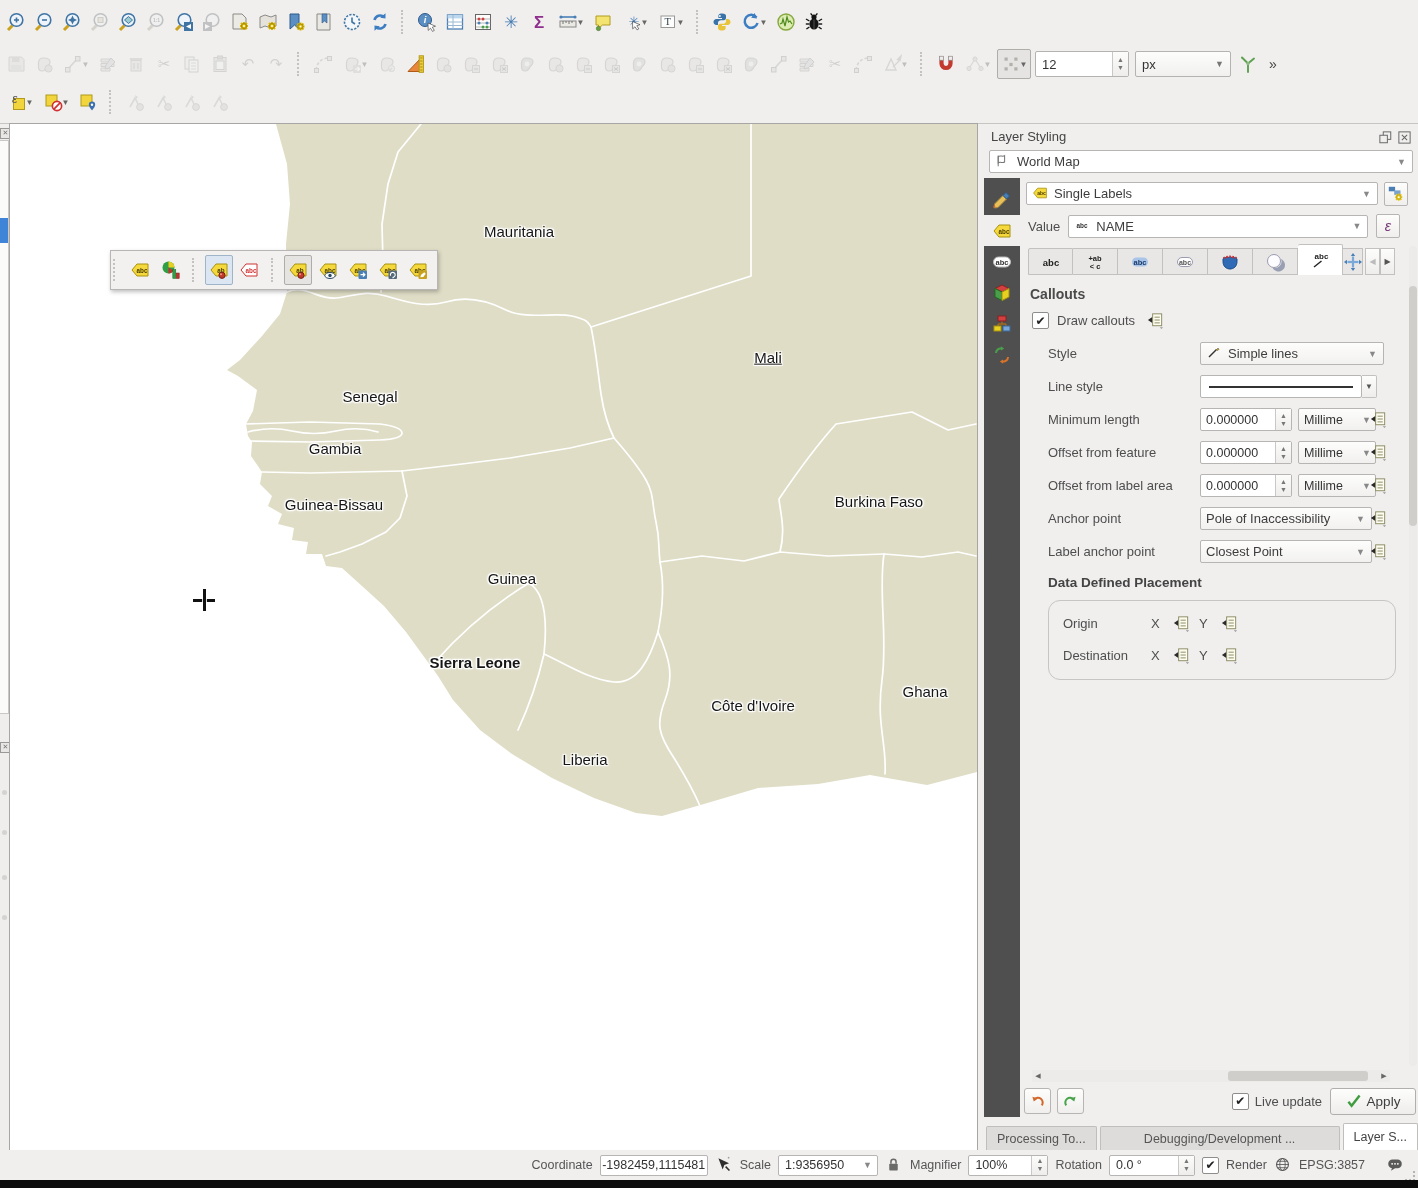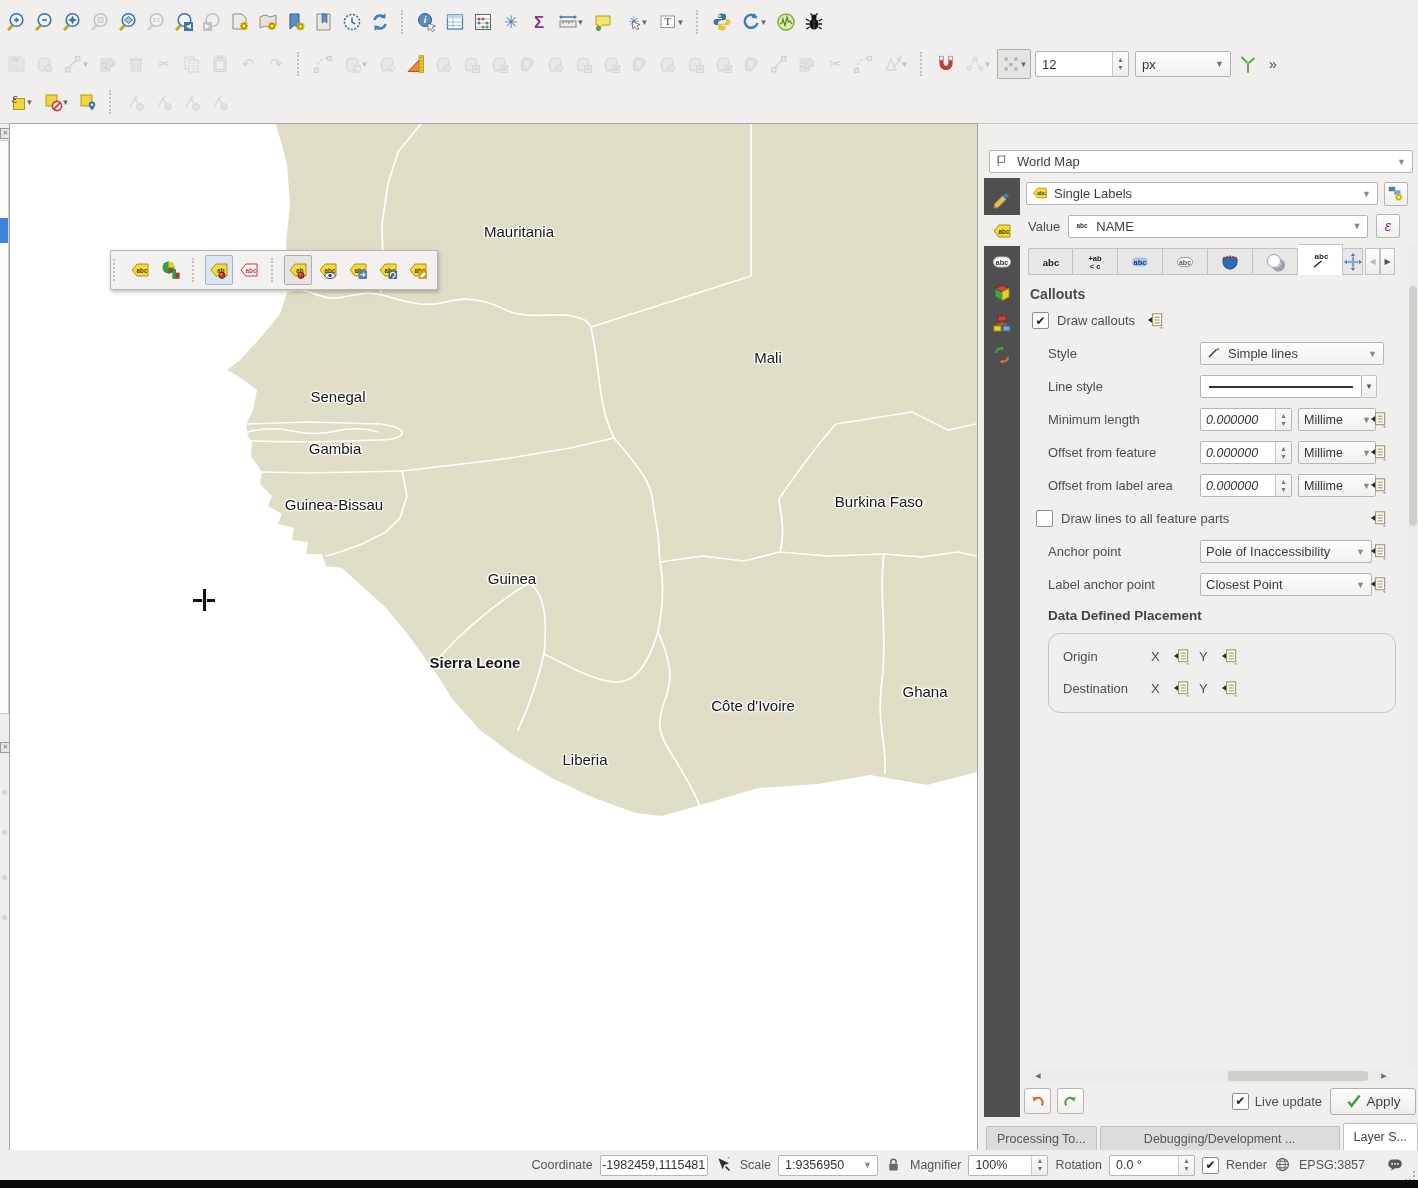--- a/index.html
+++ b/index.html
@@ -65,21 +65,21 @@
   .ftab.partial{width:20px;overflow:hidden;justify-content:flex-start;}
   .fscroll{width:15px;height:27px;background:linear-gradient(#fdfdfc,#eeedec);border:1px solid #c2c1bf;display:flex;align-items:center;justify-content:center;font-size:8px;color:#555;box-sizing:border-box;}
   .fscroll.off{color:#bbb;}
   #panel-content{position:absolute;left:36px;top:152px;width:372px;height:790px;}
   .heading{font-weight:bold;font-size:13.5px;color:#444;}
   #callouts-heading{margin:10px 0 2px 10px;font-size:14px;color:#4a4a4a;}
   .prow{position:relative;display:flex;align-items:center;height:33px;}
   .ind{padding-left:28px;}
   .plabel{width:152px;flex:none;font-size:13px;color:#4e4e4e;}
   .cb{width:15px;height:15px;background:#fff;border:1px solid #8e8d8b;border-radius:2px;flex:none;display:flex;align-items:center;justify-content:center;font-size:12px;color:#222;line-height:1;}
-  .field{display:flex;align-items:center;background:#fff;border:1px solid #b6b5b3;border-radius:2px;height:23px;box-sizing:border-box;font-size:12.5px;color:#333;font-style:italic;}
+  .field{display:flex;align-items:center;background:#fff;border:1px solid #b6b5b3;border-radius:2px;height:23px;box-sizing:border-box;font-size:12.5px;color:#333;}
   .spinfield{width:92px;flex:none;}
   .spinfield .val{flex:1;padding-left:5px;}
   .unitcombo{width:78px;flex:none;margin-left:6px;background:linear-gradient(#fdfdfc,#f1f0ef);border:1px solid #b6b5b3;border-radius:2px;height:23px;box-sizing:border-box;display:flex;align-items:center;padding-left:5px;font-size:12.5px;color:#333;}
   .unitcombo .car{margin-left:auto;margin-right:4px;font-size:9px;color:#888;}
   .ddbtn{position:absolute;right:2px;width:24px;height:22px;border:none;background:transparent;display:flex;align-items:center;justify-content:center;padding:0;}
   .grpbox{margin:4px 0 0 28px;width:348px;border:1px solid #c6c5c3;border-radius:12px;box-sizing:border-box;padding:6px 0 8px 14px;}
   .grow{display:flex;align-items:center;height:32px;gap:6px;}
   .grow .glabel{width:82px;flex:none;}
   .xy{width:12px;flex:none;color:#4e4e4e;}
 
@@ -830,22 +830,22 @@
         <path d="M534,530 C556,540 580,556 604,558 C628,560 640,534 648,508"></path>
         <path d="M648,508 C660,536 664,552 655,576 C646,600 648,610 664,634 C674,650 684,668 690,682"></path>
         <path d="M650,438 L692,432 734,437 770,428 818,432 874,430"></path>
         <path d="M770,428 C776,404 770,388 769,375 C790,344 808,320 826,300 L864,294 902,288 938,306 966,300"></path>
         <path d="M874,430 L912,433 948,428 966,432"></path>
         <path d="M874,430 C868,468 878,512 872,556 C866,600 877,620 875,650"></path>
       </g>
     </svg>
     <div id="map-labels">
         <span class="maplabel" style="left: 509px; top: 108px;">Mauritania</span>
-        <span class="maplabel" style="left: 758px; top: 234px;">Mali</span>
-        <span class="maplabel" style="left: 328px; top: 273px;">Senegal</span>
+        <span class="maplabel" style="left: 758px; top: 234px; text-decoration: underline;">Mali</span>
+        <span class="maplabel" style="left: 360px; top: 273px;">Senegal</span>
         <span class="maplabel" style="left: 325px; top: 325px; text-align: center;">Gambia</span>
         <span class="maplabel" style="left: 324px; top: 381px;">Guinea-Bissau</span>
         <span class="maplabel" style="left: 869px; top: 378px;">Burkina Faso</span>
         <span class="maplabel" style="left: 502px; top: 455px;">Guinea</span>
         <span class="maplabel" style="left: 465px; top: 539px; font-weight: bold;">Sierra Leone</span>
         <span class="maplabel" style="left: 743px; top: 582px;">Côte d'Ivoire</span>
         <span class="maplabel" style="left: 915px; top: 568px;">Ghana</span>
         <span class="maplabel" style="left: 575px; top: 636px;">Liberia</span>
       </div>
     <div id="float-toolbar">
@@ -943,20 +943,33 @@
           </span>
         </button>
       </div>
     <div id="crosshair">
         <div class="h"></div>
         <div class="v"></div>
       </div>
   </div>
 
   <div id="styling-panel">
+    <div id="panel-titlebar">
+      <span id="panel-title">Layer Styling</span>
+      <span style="margin-left:auto;display:flex;gap:2px;margin-right:4px;">
+        <span class="title-ico" id="ico-float"><svg width="15" height="15" viewBox="0 0 20 20">
+              <rect x="7" y="2.5" width="10" height="10" fill="none" stroke="#666" stroke-width="1.3"></rect>
+              <rect x="2.5" y="7" width="10" height="10" fill="#efeeec" stroke="#666" stroke-width="1.3"></rect>
+            </svg></span>
+        <span class="title-ico" id="ico-close"><svg width="15" height="15" viewBox="0 0 20 20">
+              <rect x="2.5" y="2.5" width="15" height="15" fill="none" stroke="#666" stroke-width="1.3"></rect>
+              <path d="M6.5 6.5l7 7M13.5 6.5l-7 7" stroke="#666" stroke-width="1.4"></path>
+            </svg></span>
+      </span>
+    </div>
     <div id="layer-combo" class="combo white">
       <span class="sb-ico" id="ico-layerflag"><svg width="16" height="16" viewBox="0 0 20 20">
             <path d="M4 4.5c3-2.2 5 .8 8-1.2v8c-3 2-5-1-8 1z" fill="none" stroke="#777" stroke-width="1.3"></path>
             <line x1="4" y1="3" x2="4" y2="16.5" stroke="#777" stroke-width="1.3"></line>
           </svg></span>
       <span>World Map</span>
       <span class="car">▼</span>
     </div>
     <div id="dark-strip">
         <div style="height: 6px;"></div>
@@ -1219,32 +1232,20 @@
               <svg width="19" height="19" viewBox="0 0 20 20">
                 <path d="M2 9.5l5-3.5v7z" fill="#2a2a2a"></path>
                 <rect x="7" y="3" width="9.5" height="12.5" fill="#fcfcf0" stroke="#8a8a62"></rect>
                 <path d="M9 6.5h5.5M9 9.5h5.5M9 12.5h5.5" stroke="#8a8a62"></path>
                 <path d="M14.5 17h3.5l-1.7 2z" fill="#999"></path>
               </svg>
             </button>
           </div>
         </div>
 
-      <div class="prow" style="padding-left:16px;gap:8px;">
-        <span class="cb" id="cb-drawlines"></span>
-        <span>Draw lines to all feature parts</span>
-        <button class="ddbtn">
-            <svg width="19" height="19" viewBox="0 0 20 20">
-              <path d="M2 9.5l5-3.5v7z" fill="#2a2a2a"></path>
-              <rect x="7" y="3" width="9.5" height="12.5" fill="#fcfcf0" stroke="#8a8a62"></rect>
-              <path d="M9 6.5h5.5M9 9.5h5.5M9 12.5h5.5" stroke="#8a8a62"></path>
-              <path d="M14.5 17h3.5l-1.7 2z" fill="#999"></path>
-            </svg>
-          </button>
-      </div>
 
       <div class="prow ind">
         <span class="plabel">Anchor point</span>
         <div class="combo" style="width:172px;">
           <span>Pole of Inaccessibility</span>
           <span class="car">▼</span>
         </div>
         <button class="ddbtn">
             <svg width="19" height="19" viewBox="0 0 20 20">
               <path d="M2 9.5l5-3.5v7z" fill="#2a2a2a"></path>

